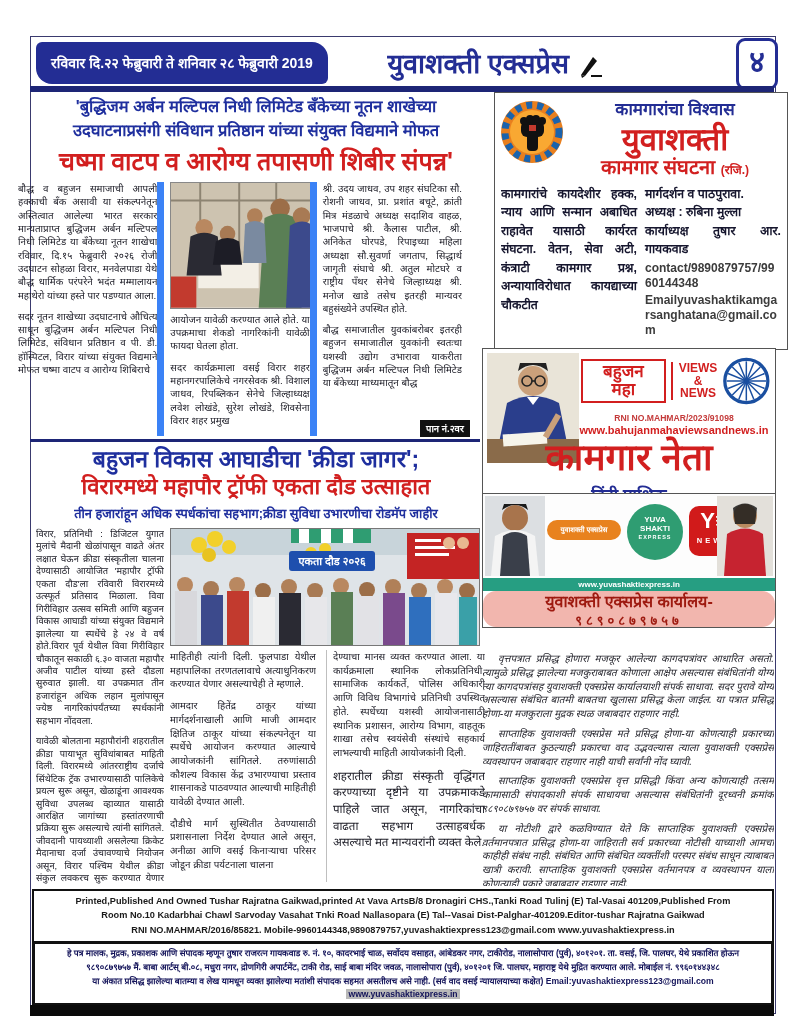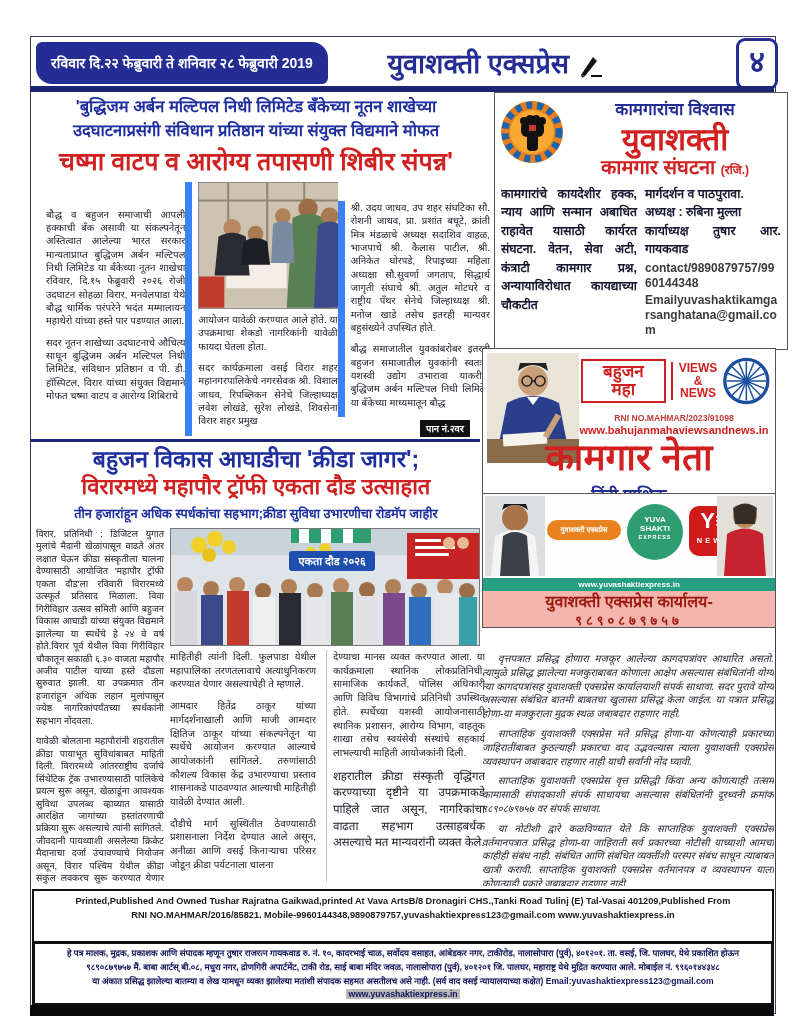--- a/index.html
+++ b/index.html
@@ -16,21 +16,21 @@
   .masthead{left:330px;top:44px;width:330px;height:40px;text-align:center;color:#232d94;
     font-weight:bold;font-size:27px;line-height:40px;}
   .masthead svg{vertical-align:-6px;}
   .pagenum-box{left:736px;top:38px;width:36px;height:46px;border:3px solid #232d94;border-radius:9px;
     background:#fff;color:#232d94;font-size:30px;font-weight:bold;text-align:center;line-height:42px;}
   .header-rule{left:30px;top:86px;width:744px;height:6px;background:#1d2576;}
   
   .a1-headline{left:34px;top:95px;width:444px;text-align:center;}
   .a1-h-blue{color:#1f2f9e;font-weight:bold;font-size:16.5px;line-height:1.45;}
   .a1-h-red{color:#d21f1f;font-weight:bold;font-size:25px;line-height:1.2;margin-top:3px;}
-  .a1-cols{left:46px;top:182px;width:444px;height:254px;display:flex;gap:0;align-items:center;}
+  .a1-cols{left:18px;top:182px;width:444px;height:254px;display:flex;gap:0;}
   .ncol{flex:1;overflow:hidden;font-size:9.8px;line-height:1.36;text-align:justify;color:#20202a;}
   .ncol p{margin:0 0 8px 0;}
   .ncol + .ncol{border-left:7px solid #3b82f6;padding-left:6px;}
   .photo-frame{width:100%;border:1px solid #888;margin-bottom:4px;display:block;}
   .jump-box{left:420px;top:420px;background:#111;color:#fff;font-size:9.5px;font-weight:bold;padding:2px 6px;}
   .a1-divider{left:30px;top:439px;width:450px;height:3px;background:#1d2576;}
   
   .a2-headline{left:34px;top:446px;width:444px;text-align:center;}
   .a2-h1{color:#1f2f9e;font-weight:bold;font-size:23px;line-height:1.15;}
   .a2-h2{color:#d21f1f;font-weight:bold;font-size:22px;line-height:1.15;margin-top:2px;}
@@ -63,21 +63,21 @@
   .ad3-strip{left:0;top:0;width:292px;height:84px;background:#fdfdfd;border-bottom:2px solid #222;}
   .pill-logo{left:64px;top:26px;width:74px;height:20px;background:#e8821e;border-radius:10px;color:#fff;
     font-size:7px;font-weight:bold;text-align:center;line-height:20px;}
   .green-circle{left:144px;top:10px;width:56px;height:56px;border-radius:50%;background:#2f9d72;color:#fff;
     font-weight:bold;font-size:8px;text-align:center;padding-top:12px;box-sizing:border-box;line-height:1.1;}
   .ye-box{left:206px;top:12px;width:50px;height:50px;border-radius:10px;background:#d11a1a;color:#fff;text-align:center;}
   .ye-glyph{font-size:22px;font-weight:bold;line-height:30px;}
   .ye-news{font-size:7.5px;font-weight:bold;letter-spacing:3px;}
   .ad3-webbar{left:0;top:84px;width:292px;height:13px;background:#269e82;color:#fff;font-weight:bold;
     font-size:8px;text-align:center;line-height:13px;}
-  .ad3-band{left:0;top:97px;width:292px;height:36px;background:#f2b6ae;text-align:center;}
+  .ad3-band{left:0;top:97px;width:292px;height:36px;background:#f2b6ae;text-align:center;border-radius:13px;}
   .band1{color:#9e1a10;font-weight:bold;font-size:16px;line-height:1.2;margin-top:1px;}
   .band2{color:#9e1a10;font-weight:bold;font-size:13px;letter-spacing:4px;}
   .disclaimer{left:482px;top:652px;width:292px;height:234px;overflow:hidden;font-style:italic;
     font-size:10px;line-height:1.38;text-align:justify;color:#26262e;}
   .disclaimer p{margin:0 0 6px 0;text-indent:16px;}
   
   .pub-box{left:32px;top:889px;width:738px;height:48px;border:2px solid #111;text-align:center;
     font-weight:bold;font-size:9.2px;line-height:1.55;color:#1b1b1b;padding-top:3px;box-sizing:content-box;}
   .fine-box{left:32px;top:941px;width:736px;height:56px;border:3px solid #111;text-align:center;
     font-size:8.6px;line-height:1.6;color:#14145a;font-weight:bold;padding-top:3px;}
@@ -331,20 +331,21 @@
 <div class="abs disclaimer">
   <p>वृत्तपत्रात प्रसिद्ध होणारा मजकूर आलेल्या कागदपत्रांवर आधारित असतो. त्यामुळे प्रसिद्ध झालेल्या मजकुराबाबत कोणाला आक्षेप असल्यास संबंधितांनी योग्य त्या कागदपत्रांसह युवाशक्ती एक्सप्रेस कार्यालयाशी संपर्क साधावा. सदर पुरावे योग्य असल्यास संबंधित बातमी बाबतचा खुलासा प्रसिद्ध केला जाईल. या पत्रात प्रसिद्ध होणा-या मजकुराला मुद्रक स्थळ जबाबदार राहणार नाही.</p>
   <p>साप्ताहिक युवाशक्ती एक्सप्रेस मते प्रसिद्ध होणा-या कोणत्याही प्रकारच्या जाहिरातींबाबत कुठल्याही प्रकारचा वाद उद्भवल्यास त्याला युवाशक्ती एक्सप्रेस व्यवस्थापन जबाबदार राहणार नाही याची सर्वांनी नोंद घ्यावी.</p>
   <p>साप्ताहिक युवाशक्ती एक्सप्रेस वृत्त प्रसिद्धी किंवा अन्य कोणत्याही तत्सम कामासाठी संपादकाशी संपर्क साधायचा असल्यास संबंधितांनी दूरध्वनी क्रमांक ९८९०८७९७५७ वर संपर्क साधावा.</p>
   <p>या नोटीशी द्वारे कळविण्यात येते कि साप्ताहिक युवाशक्ती एक्सप्रेस वर्तमानपत्रात प्रसिद्ध होणा-या जाहिराती सर्व प्रकारच्या नोटीसी याच्याशी आमचा काहीही संबंध नाही. संबंधित आणि संबंधित व्यक्तींशी परस्पर संबंध साधून त्याबाबत खात्री करावी. साप्ताहिक युवाशक्ती एक्सप्रेस वर्तमानपत्र व व्यवस्थापन याला कोणत्याही प्रकारे जबाबदार राहणार नाही.</p>
 
 </div>
 
 <div class="abs pub-box">
   <div>Printed,Published And Owned Tushar Rajratna Gaikwad,printed At Vava ArtsB/8 Dronagiri CHS.,Tanki Road Tulinj (E) Tal-Vasai 401209,Published From</div>
+  <div>Room No.10 Kadarbhai Chawl Sarvoday Vasahat Tnki Road Nallasopara (E) Tal--Vasai Dist-Palghar-401209.Editor-tushar Rajratna Gaikwad</div>
   <div>RNI NO.MAHMAR/2016/85821. Mobile-9960144348,9890879757,yuvashaktiexpress123@gmail.com www.yuvashaktiexpress.in</div>
 </div>
 
 <div class="abs fine-box">
   <div>हे पत्र मालक, मुद्रक, प्रकाशक आणि संपादक म्हणून तुषार राजरत्न गायकवाड रु. नं. १०, कादरभाई चाळ, सर्वोदय वसाहत, आंबेडकर नगर, टाकीरोड, नालासोपारा (पुर्व), ४०१२०१. ता. वसई, जि. पालघर, येथे प्रकाशित होऊन</div>
   <div>९८९०८७९७५७ मैं. बाबा आर्टस् बी.०८, मधुरा नगर, द्रोणगिरी अपार्टमेंट, टाकी रोड, साई बाबा मंदिर जवळ, नालासोपारा (पुर्व), ४०१२०१ जि. पालघर, महाराष्ट्र येथे मुद्रित करण्यात आले. मोबाईल नं. ९९६०१४४३४८</div>
   <div>
     <span>या अंकात प्रसिद्ध झालेल्या बातम्या व लेख यामधून व्यक्त झालेल्या मतांशी संपादक सहमत असतीलच असे नाही. (सर्व वाद वसई न्यायालयाच्या कक्षेत)</span>
     <span>Email:yuvashaktiexpress123@gmail.com</span>
     <span class="fine-web">www.yuvashaktiexpress.in</span>

